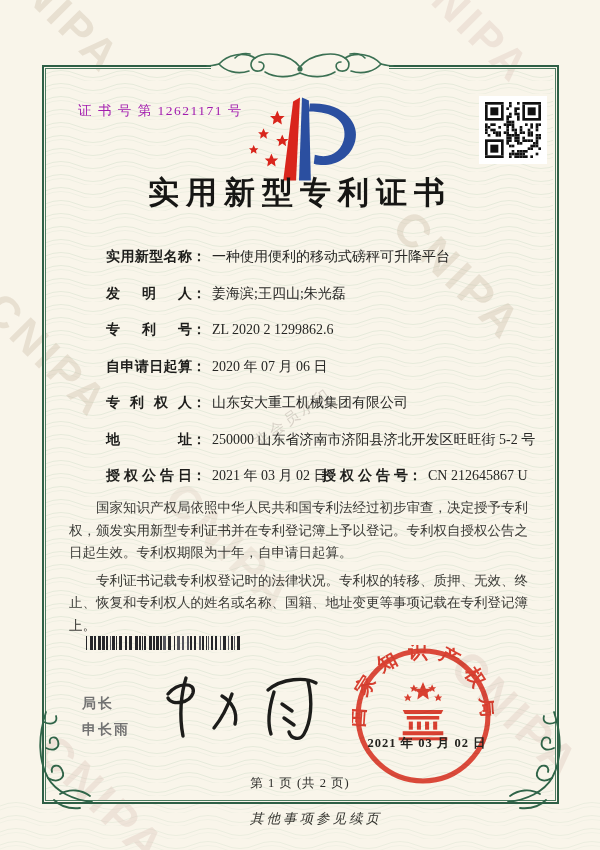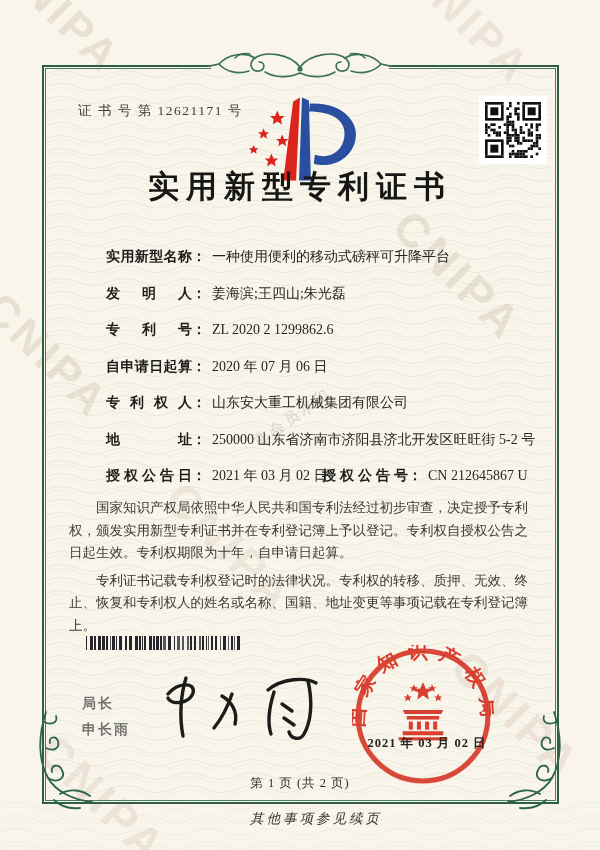--- a/index.html
+++ b/index.html
@@ -17,26 +17,26 @@
 
   
   .border-box{position:absolute;left:42px;top:65px;width:513px;height:735px;
       border:2.5px solid #2e5f46;box-shadow:inset 0 0 0 1px #f9f5ea, inset 0 0 0 2px #4a7a5f;}
   .waves{position:absolute;pointer-events:none;}
 
   .ornament-top{position:absolute;left:50%;top:48px;transform:translateX(-50%);}
   .corner{position:absolute;}
 
   
-  .cert-no{position:absolute;left:78px;top:102px;font-size:13.5px;color:#404040;
+  .cert-no{position:absolute;left:78px;top:102px;font-size:13.5px;color:#a21caf;
       letter-spacing:1.5px;}
   .logo{position:absolute;left:231px;top:93px;width:138px;height:92px;}
   .qr-wrap{position:absolute;left:479px;top:96px;width:68px;height:68px;background:#fff;
       display:flex;align-items:center;justify-content:center;}
-  .title{position:absolute;left:0;width:100%;top:166px;text-align:center;
+  .title{position:absolute;left:0;width:100%;top:172px;text-align:center;
       font-size:31px;font-weight:700;color:#161614;letter-spacing:7px;}
 
   
   .fields{position:absolute;left:86px;top:247px;width:432px;font-size:14px;color:#21211e;margin-left:20px;}
   .frow{margin-bottom:16.5px;line-height:20px;white-space:nowrap;}
   .flabel{display:inline-block;width:86px;text-align:justify;text-align-last:justify;
       font-weight:600;color:#1d1d1b;vertical-align:top;}
   .fcolon{font-weight:600;margin-right:6px;}
   .fvalue{color:#262624;}
   .fpair-wide{display:inline-block;width:216px;}

